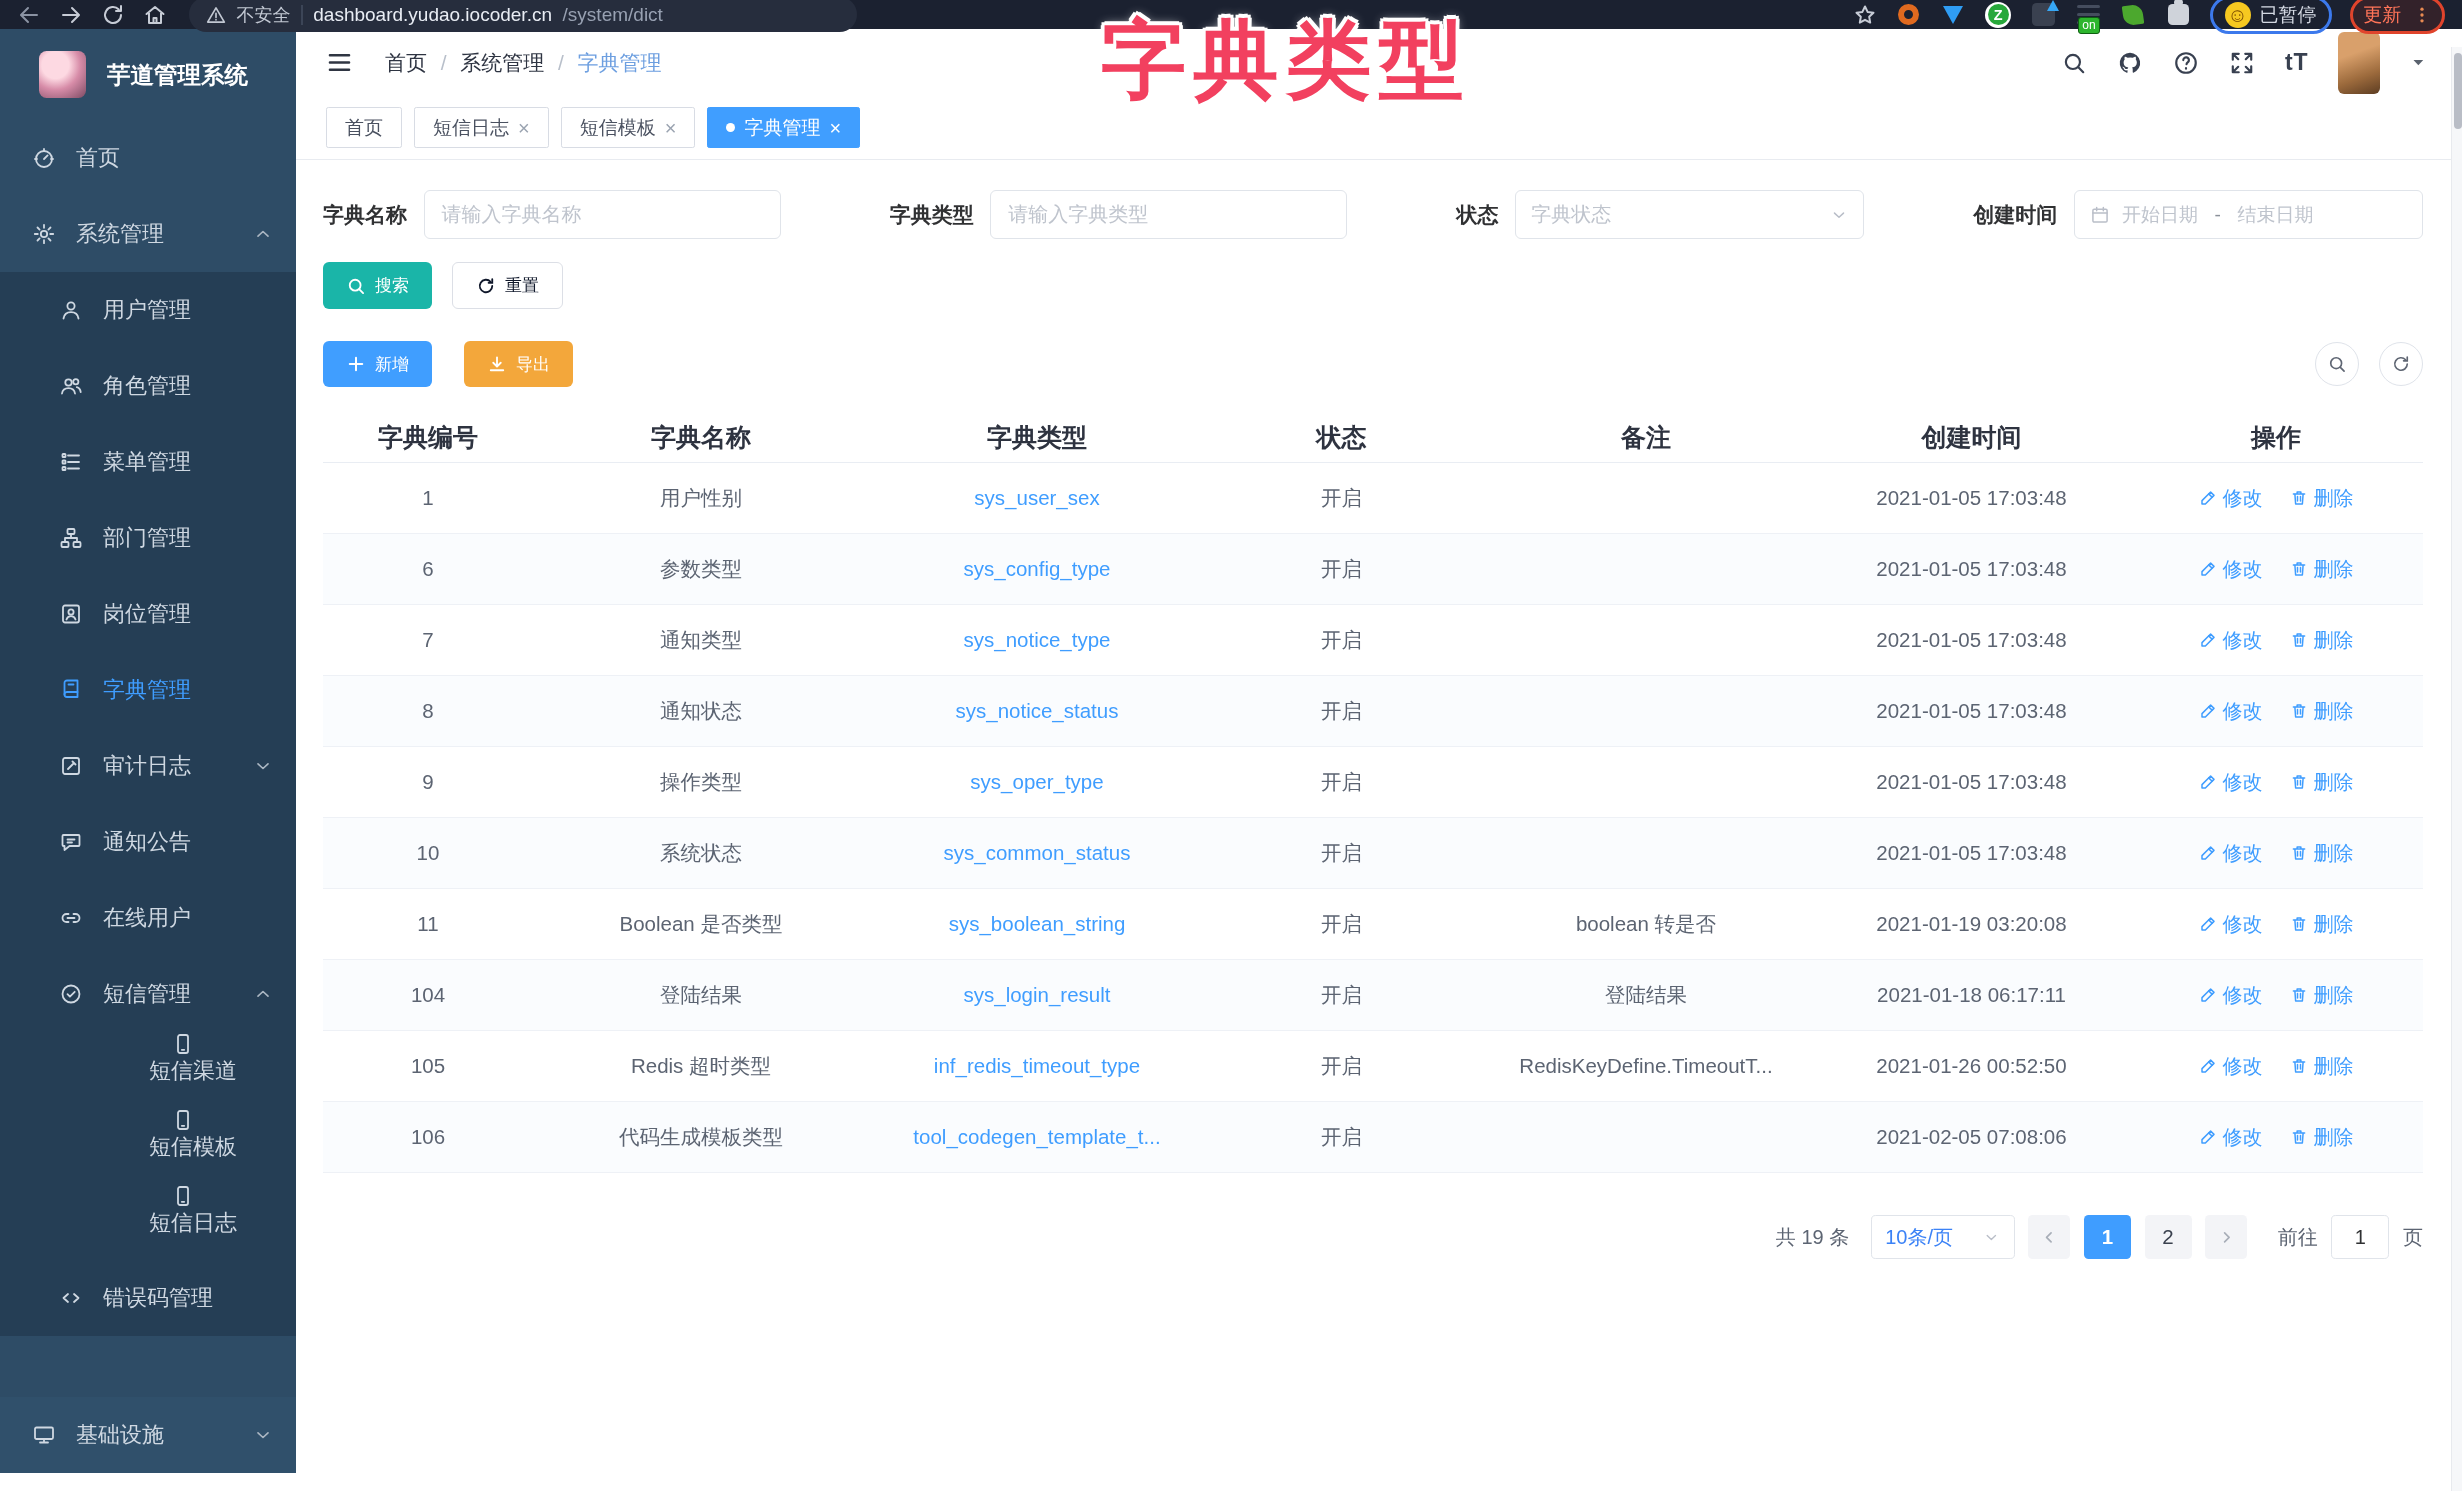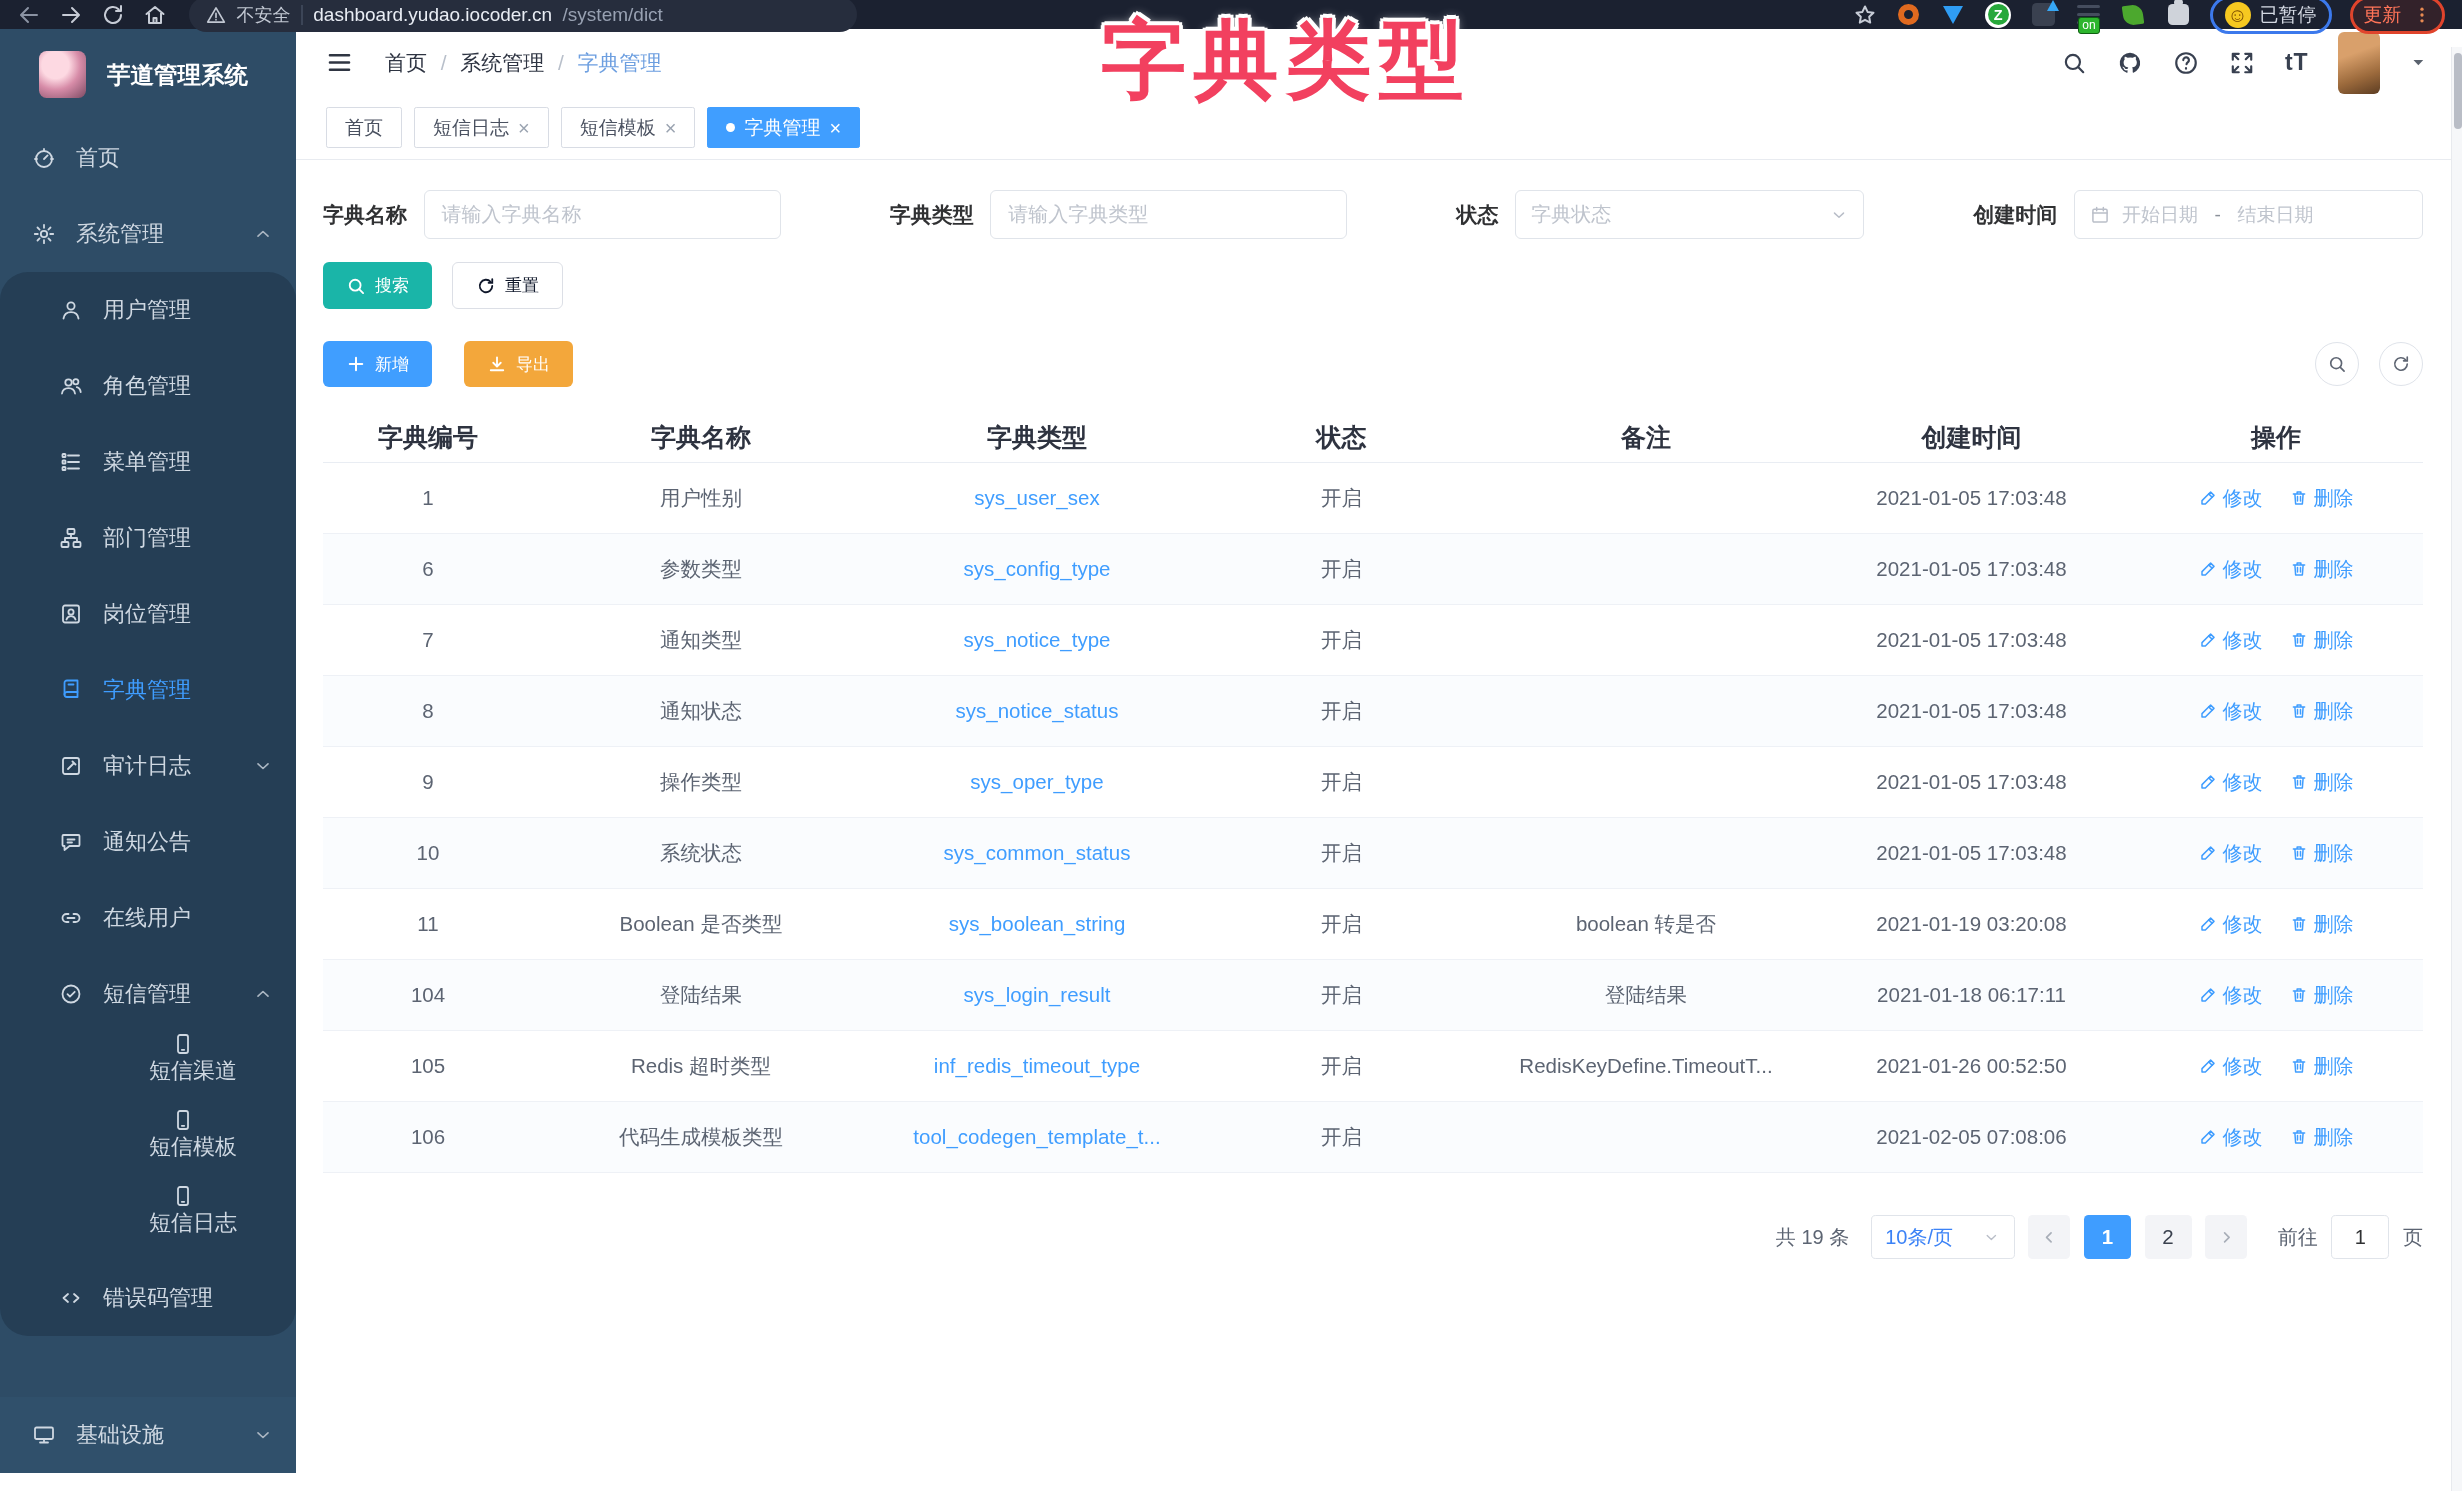--- a/index.html
+++ b/index.html
@@ -48,21 +48,21 @@
   .sidebar { width:296px; background:#2e4c66; color:#cfd8e2; display:flex; flex-direction:column; flex:0 0 auto; }
   .logo-row { height:91px; display:flex; align-items:center; padding-left:39px; gap:21px; cursor:pointer; }
   .logo-img { width:47px; height:47px; border-radius:7.6px; background:radial-gradient(circle at 35% 30%, #fdd9e2 0 30%, #d78ca8 55%, #7c4a63 100%); flex:0 0 auto; }
   .app-title { font-size:23.5px; font-weight:bold; color:#fff; }
   .nav { display:flex; flex-direction:column; flex:1; }
   .nav-item { height:76px; display:flex; align-items:center; font-size:22px; cursor:pointer; color:#cfd8e2; }
   .nav-item .i { width:24px; height:24px; margin-right:20px; flex:0 0 auto; }
   .lv0 { padding-left:32px; }
   .lv1 { padding-left:59px; }
   .lv2 { padding-left:90px;flex-direction:column; }
-  .submenu { background:#253e55;border-radius:28px; }
+  .submenu { background:#253e55; }
   .nav-item.active { color:#3f9dff; }
   .chev { margin-left:auto; margin-right:23px; width:20px; height:20px; color:#aab6c2; }
   .nav-bottom { margin-top:auto; background:#30506b; }
 
   
   .main { flex:1; display:flex; flex-direction:column; background:#fff; min-width:0; }
   .navbar { height:67px; display:flex; align-items:center; padding:0 35px 0 30px; }
   .burger { width:27px; height:27px; color:#2f3542; cursor:pointer; }
   .crumbs { display:flex; align-items:center; margin-left:32px; font-size:21px; }
   .crumb { color:#2e3442; cursor:pointer; }

